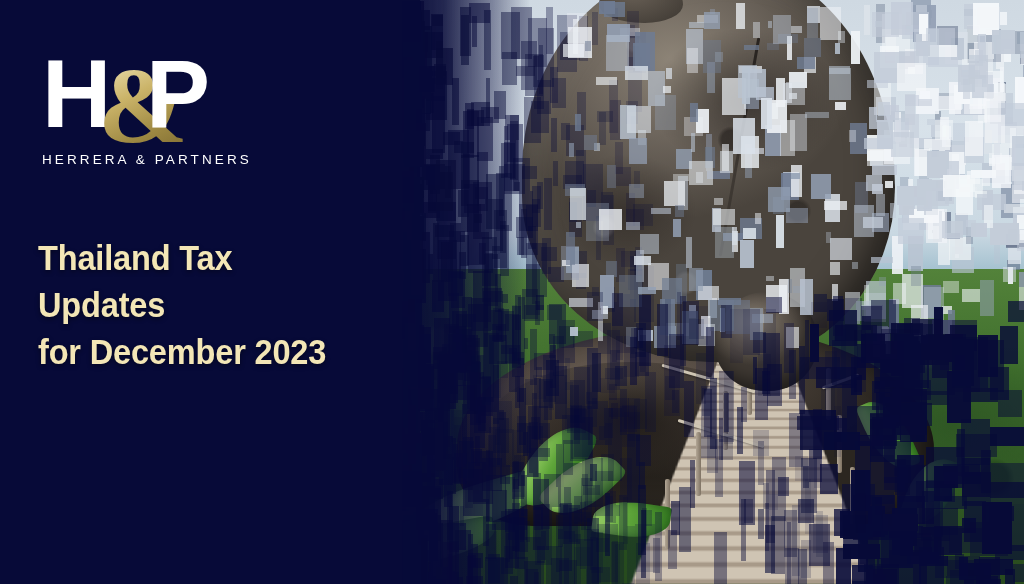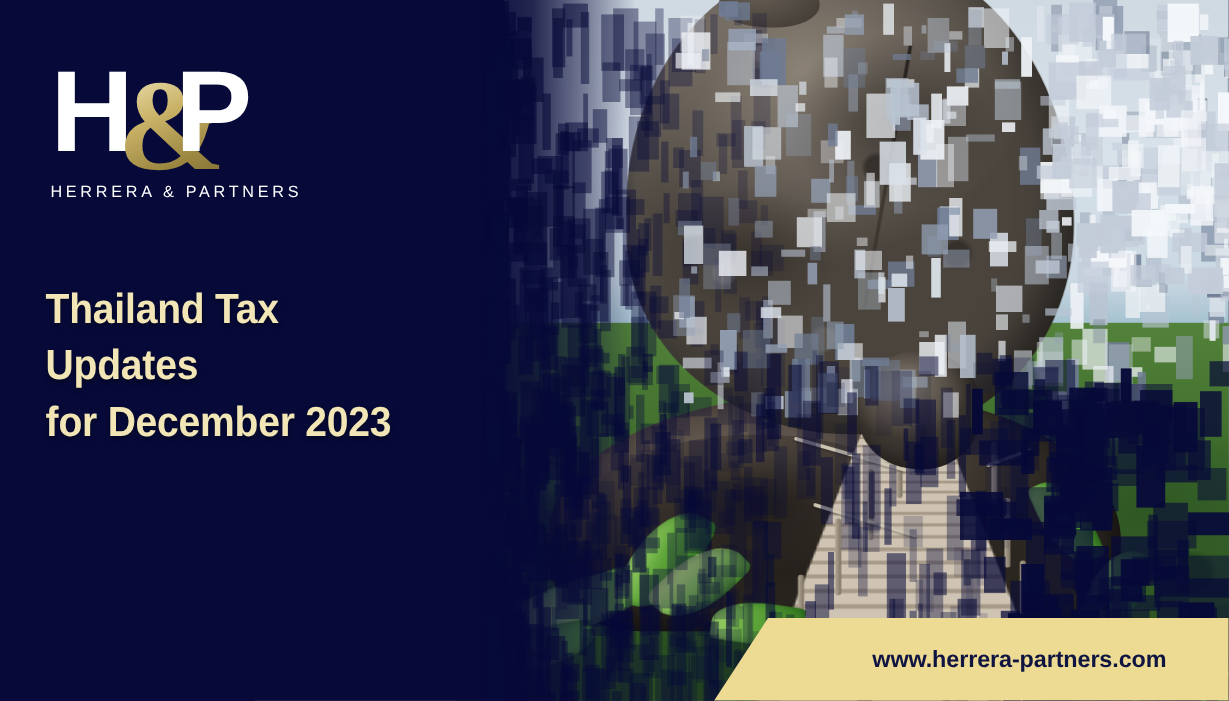--- a/index.html
+++ b/index.html
@@ -1725,17 +1725,14 @@
       <span class="logo-p">P</span>
     </div>
     <div class="logo-sub">HERRERA &amp; PARTNERS</div>
   </div>
 
   <div class="headline">
     <span class="l1">Thailand Tax Updates</span>
     <span class="l2">for December 2023</span>
   </div>
 
-  <div class="url-band">
-    <span class="url-text">www.herrera-partners.com</span>
-  </div>
 
 </div>
 
 </body></html>

